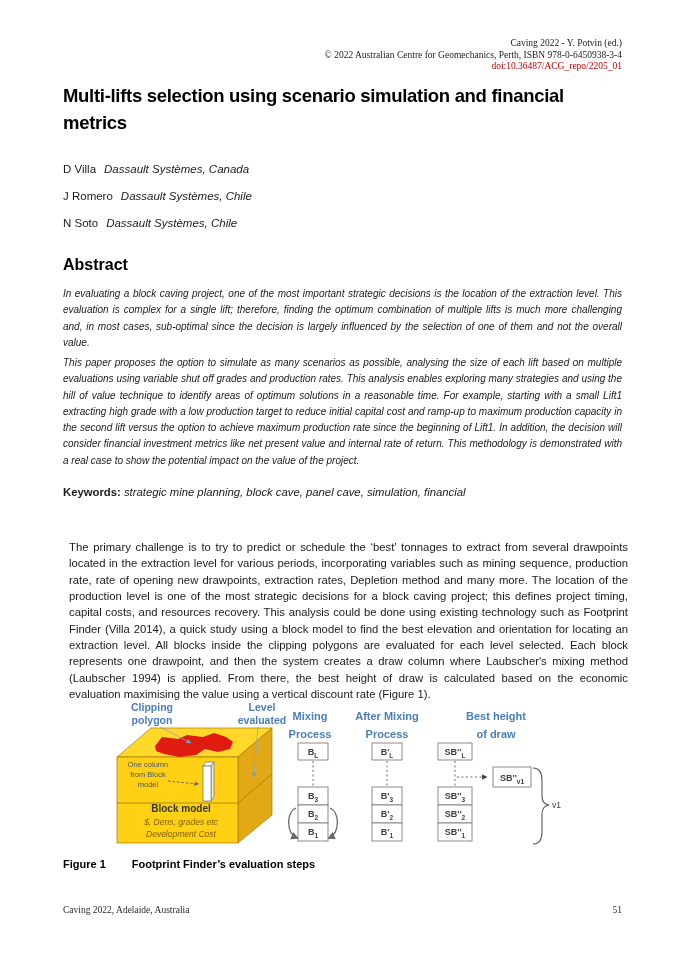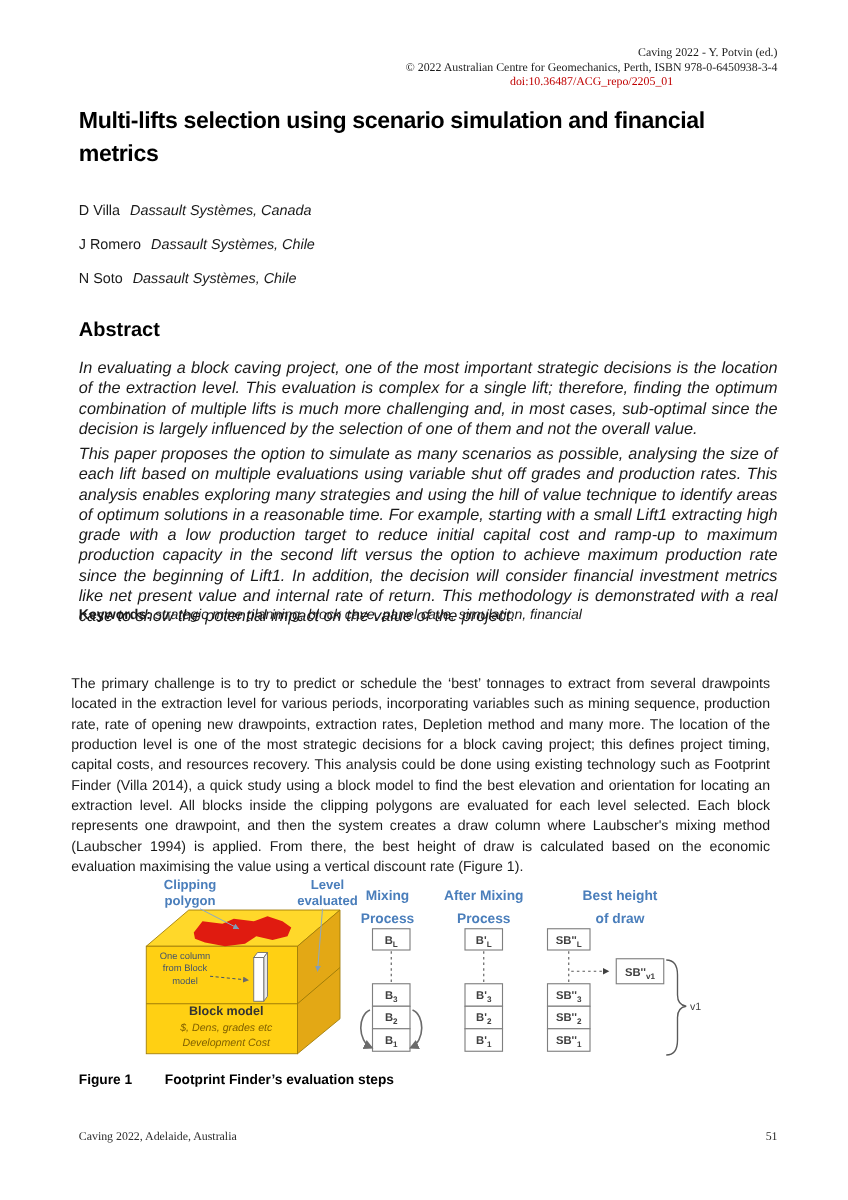--- a/index.html
+++ b/index.html
@@ -1,42 +1,42 @@
 <!DOCTYPE html>
 <html><head>
 <meta charset="utf-8">
 <style>
   html,body{margin:0;padding:0;background:#fff;}
   .page{position:relative;width:678px;height:960px;background:#fff;overflow:hidden;
         font-family:"Liberation Sans",sans-serif;color:#1a1a1a;}
   
   .hdr{position:absolute;top:38px;right:56px;text-align:right;
        font-family:"Liberation Serif",serif;font-size:9.5px;line-height:11.5px;color:#1c1c1c;}
-  .hdr .doi{color:#C00000;text-align:center;}
+  .hdr .doi{color:#C00000;}
   
   .title{position:absolute;left:63px;top:82px;width:560px;font-size:18.5px;font-weight:bold;
          line-height:27px;letter-spacing:-0.3px;color:#000;}
   
   .authors{position:absolute;left:63px;top:163px;font-size:11.5px;}
   .author{margin-bottom:15px;line-height:12px;}
   .author .nm{font-weight:normal;}
   .author .af{font-style:italic;margin-left:8px;}
   
   .h-abstract{position:absolute;left:63px;top:256px;font-size:16px;font-weight:bold;color:#000;}
-  .abs-p{position:absolute;left:63px;width:559px;font-size:13px;line-height:16.3px;
+  .abs-p{position:absolute;left:63px;width:559px;font-size:10px;line-height:16.3px;
          font-style:italic;text-align:justify;}
   .abs-p1{top:286px;}
   .abs-p2{top:355px;}
   .keywords{position:absolute;left:63px;top:486px;width:559px;font-size:11.3px;}
   .keywords .kw-label{font-weight:bold;font-style:normal;text-align:center;}
   .keywords .kw-text{font-style:italic;}
   
   .sec-h{position:absolute;left:63px;top:509px;font-size:16px;font-weight:bold;color:#000;}
   .sec-h .num{display:inline-block;width:57px;}
-  .body-p{position:absolute;left:57px;top:539px;width:559px;font-size:11.3px;
+  .body-p{position:absolute;left:69px;top:539px;width:559px;font-size:11.3px;
           line-height:16.35px;text-align:justify;}
   
   .fig-svg{position:absolute;left:0;top:697px;}
   .caption{position:absolute;left:63px;top:858px;font-size:11px;font-weight:bold;color:#000;}
   .caption .cap-text{margin-left:26px;}
   
   .ftr-l{position:absolute;left:63px;top:905px;font-family:"Liberation Serif",serif;
          font-size:9.5px;color:#2a2a2a;}
   .ftr-r{position:absolute;right:56px;top:905px;font-family:"Liberation Serif",serif;
          font-size:9.5px;color:#2a2a2a;}

